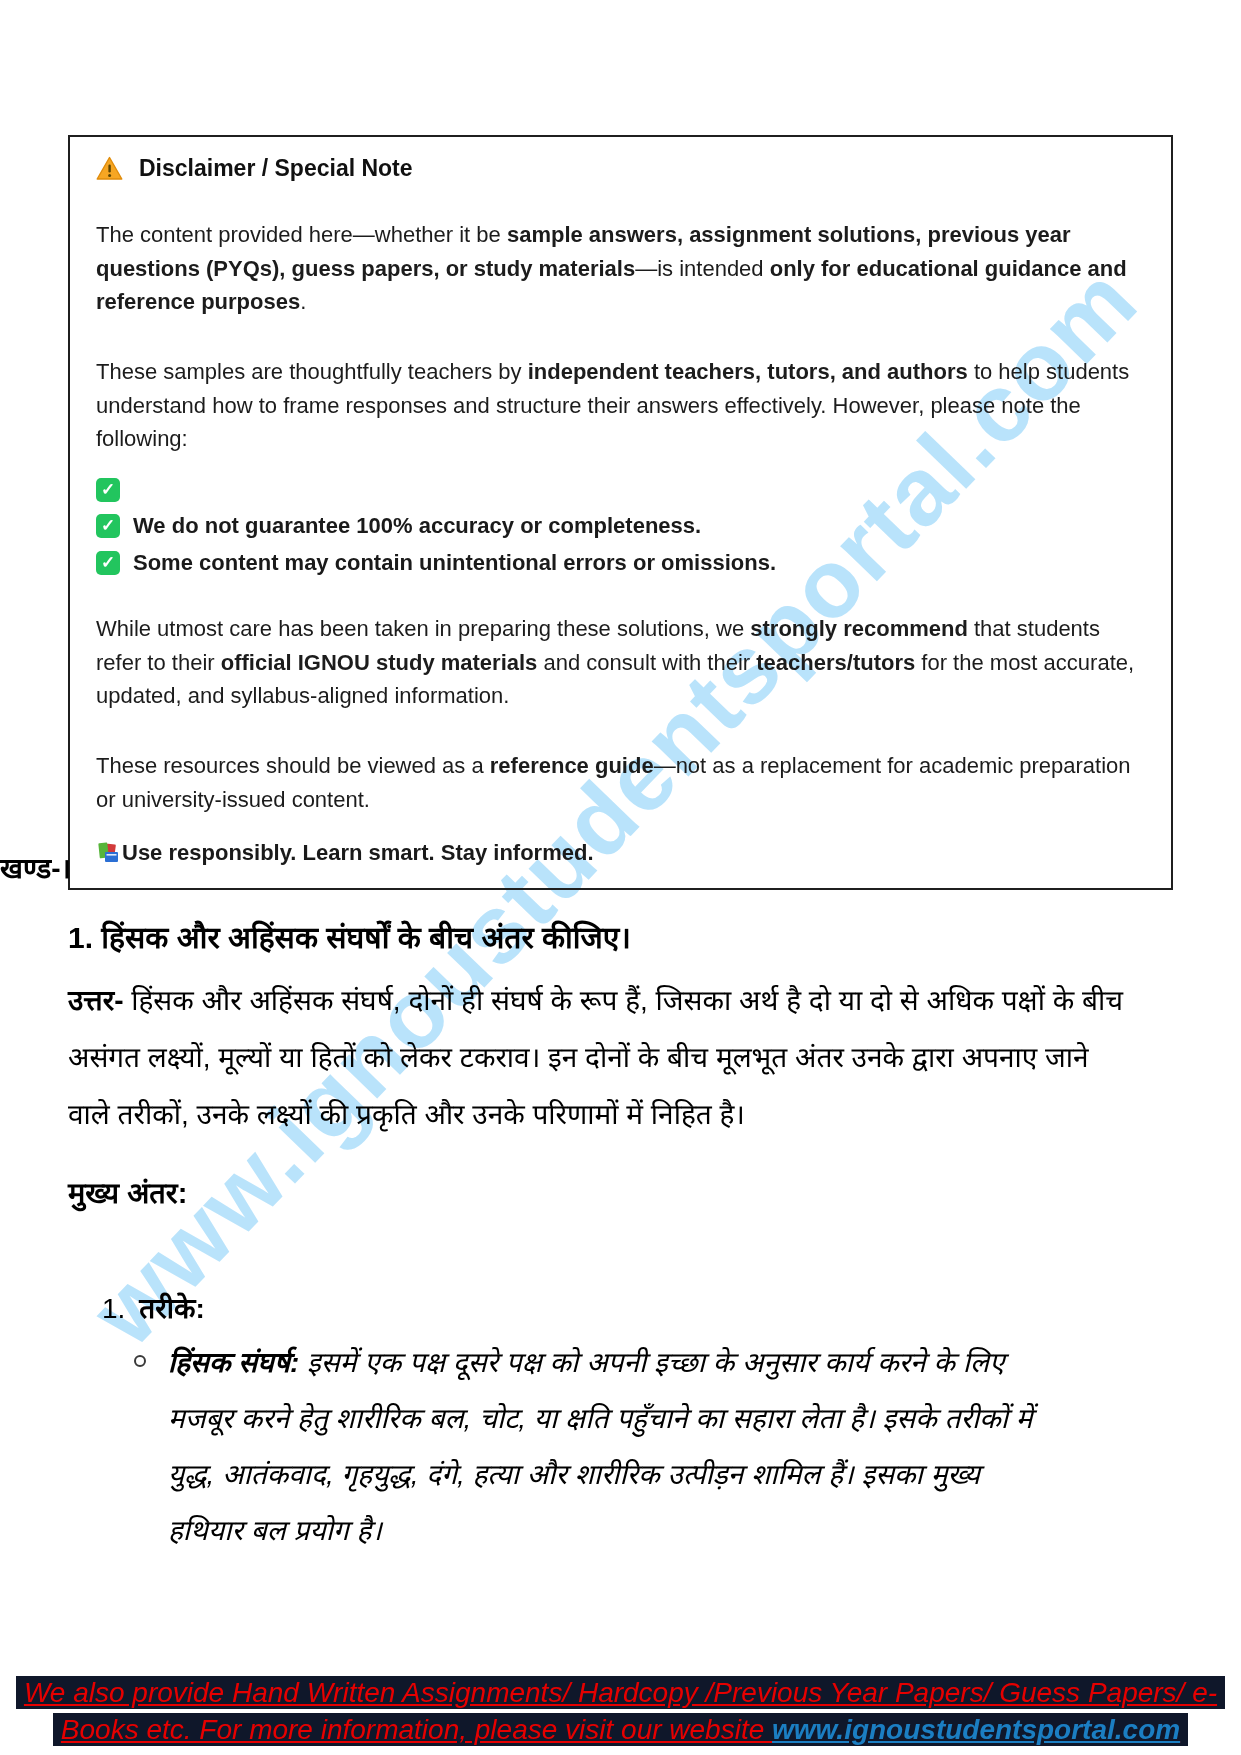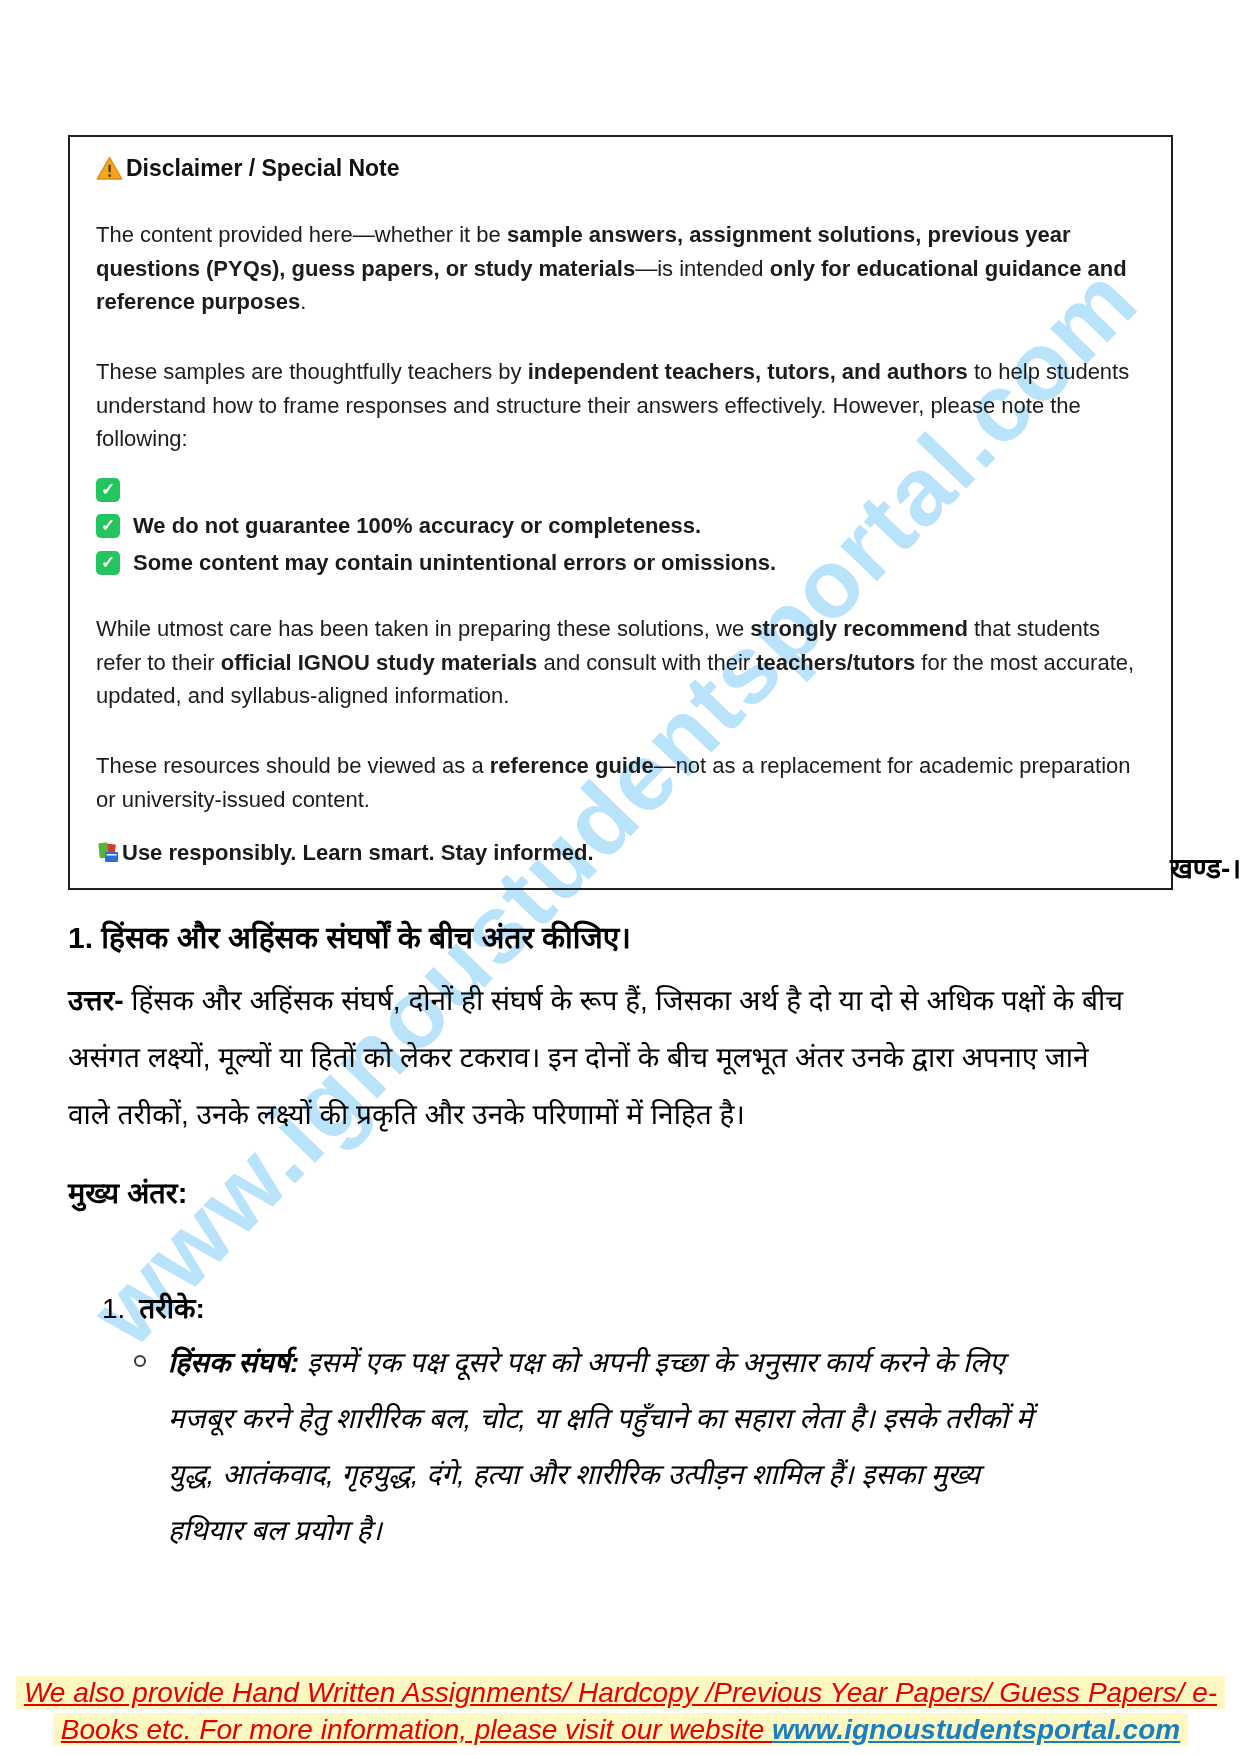--- a/index.html
+++ b/index.html
@@ -15,21 +15,21 @@
   }
 
   .layer { position: relative; z-index: 1; }
 
   
   .disc-box {
     position: absolute; left: 68px; top: 135px; width: 1105px;
     border: 2px solid #1f1f1f; padding: 16px 26px 22px 26px;
     background: transparent;
   }
-  .disc-title-row { display: flex; align-items: center; gap: 3px; margin: 2px 0 6px 0; }
+  .disc-title-row { display: flex; align-items: center; gap: 16px; margin: 2px 0 6px 0; }
   .disc-title { font-size: 23px; font-weight: bold; color: #111; }
   .warn-svg { width: 27px; height: 25px; display: block; }
 
   .disc-p { font-size: 22px; line-height: 1.53; margin-top: 36px; color: #1c1c1c; }
   .b { font-weight: bold; }
 
   .checklist { margin-top: 22px; }
   .check-item { display: flex; align-items: center; gap: 13px; margin-top: 11px; }
   .check-icon {
     width: 24px; height: 24px; border-radius: 5px; background: #22c55e;
@@ -38,21 +38,21 @@
   }
   .check-label { font-size: 22px; font-weight: bold; }
 
   .closing-row { display: flex; align-items: center; margin-top: 24px; }
   .books-svg { width: 26px; height: 26px; display: block; }
   .closing-text { font-size: 22px; font-weight: bold; }
 
   
   .section-heading {
     position: absolute; left: 0; top: 848px; width: 100%;
-    text-align: right; font-size: 28px; font-weight: bold; color: #000;
+    text-align: left; font-size: 28px; font-weight: bold; color: #000;
   }
   .question {
     position: absolute; left: 68px; top: 916px; width: 1110px;
     font-size: 30px; font-weight: bold; color: #000;
   }
   .answer {
     position: absolute; left: 68px; top: 972px; width: 1070px;
     font-size: 28px; line-height: 57px; color: #000;
   }
   .key-heading {
@@ -73,21 +73,21 @@
     width: 12px; height: 12px; border: 2px solid #3a3a3a; border-radius: 50%;
   }
 
   
   .footer {
     position: absolute; left: 0; top: 1674px; width: 100%;
     text-align: center; font-size: 28px; font-style: italic; line-height: 37px;
     z-index: 1;
   }
   .hl {
-    background: #fef9c3; padding: 1px 8px;
+    background: #0f172a; padding: 1px 8px;
     color: #e60000; text-decoration: underline; font-weight: 500;
   }
   .footer-link {
     color: #1b7ec2; font-weight: bold; text-decoration: underline; font-style: italic;
   }
 </style>
 </head>
 <body>
 
 <div class="watermark">www.ignoustudentsportal.com</div>

